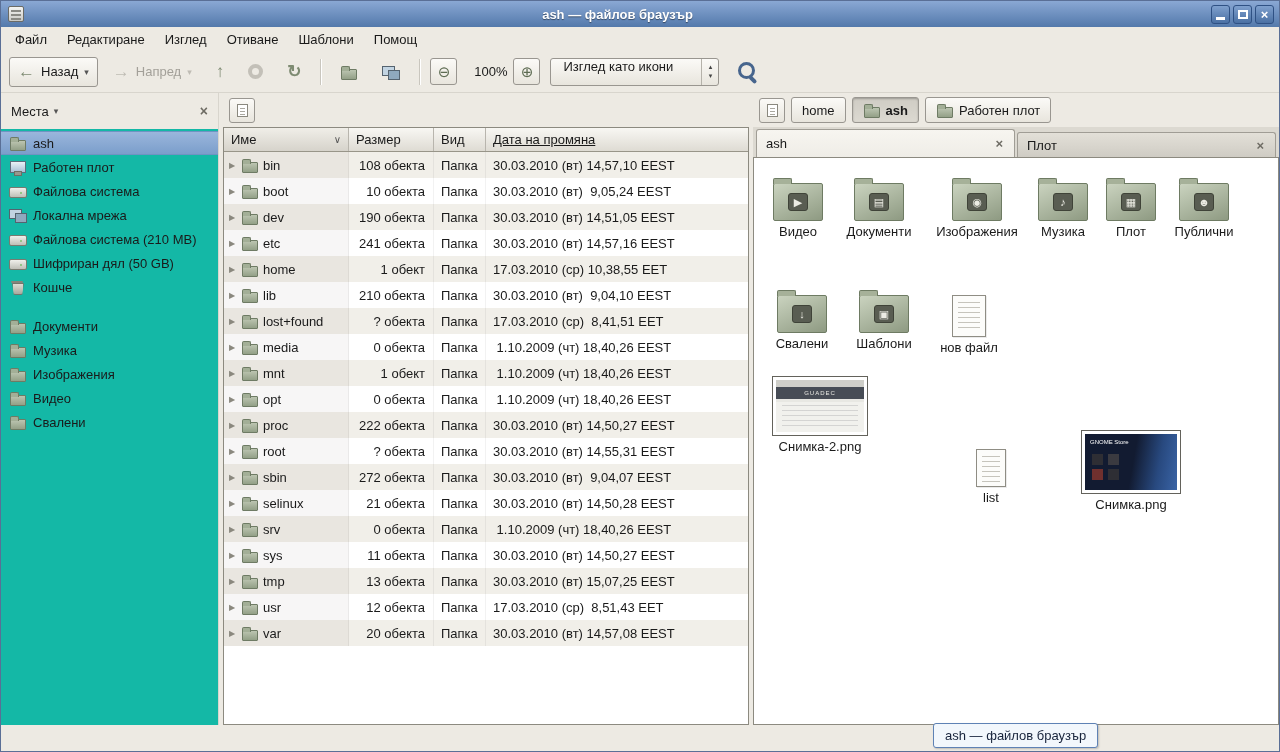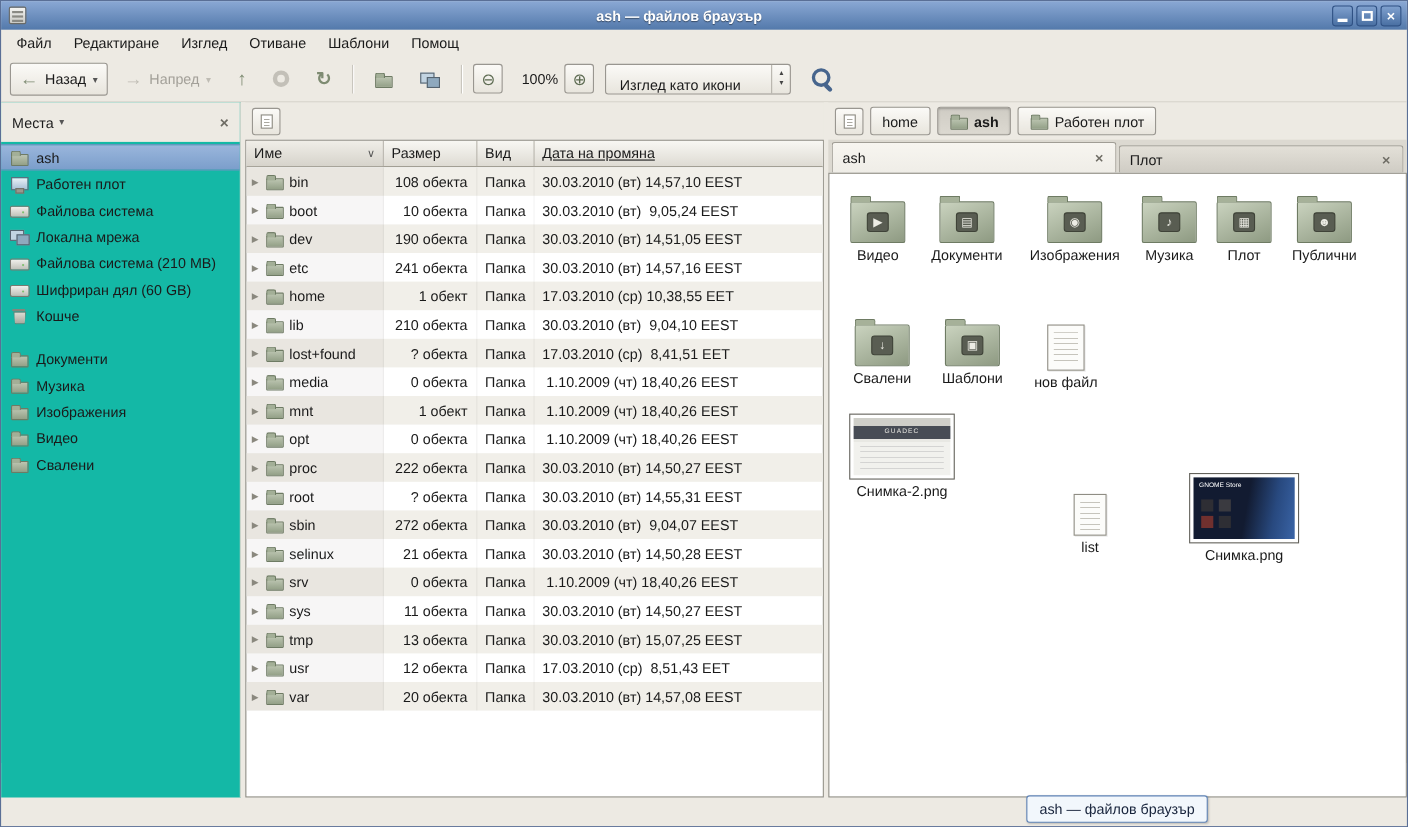--- a/index.html
+++ b/index.html
@@ -26,21 +26,21 @@
 .tbtn{display:flex;align-items:center;gap:6px;height:30px;padding:0 8px;border-radius:3px;border:1px solid transparent;}
 .tbtn.raised,.zoombtn,.loc-btn{border:1px solid #999690;background:linear-gradient(#FBFAF7,#E8E5DD);}
 .arrow-glyph{font-size:17px;color:#7E8B72;font-weight:bold;line-height:1;}
 .dim{color:#BFBCB4 !important;}
 .drop{font-size:9px;color:#555;}
 .tbtn.disabled{color:#A3A099;}
 .stop-circle{width:15px;height:15px;border:4px solid #C3C0B8;border-radius:50%;}
 .tsep{width:1px;height:26px;background:#C9C6BE;box-shadow:1px 0 0 #fff;margin:0 4px;flex:none;}
 .zoombtn{width:27px;height:27px;font-size:15px;color:#5d6b52;display:flex;align-items:center;justify-content:center;border-radius:3px;}
 .zoom-label{width:44px;text-align:right;}
-.combo{height:28px;border:1px solid #999690;border-radius:3px;background:linear-gradient(#FBFAF7,#E8E5DD);display:flex;align-items:flex-end;margin-left:4px;}
+.combo{height:28px;border:1px solid #999690;border-radius:3px;background:linear-gradient(#FBFAF7,#E8E5DD);display:flex;align-items:flex-start;margin-left:4px;}
 .combo-label{padding:0 12px;min-width:150px;}
 .combo-spin{width:17px;align-self:stretch;border-left:1px solid #B5B2AA;display:flex;flex-direction:column;align-items:center;justify-content:center;font-size:7px;color:#444;line-height:1.2;}
 .search-wrap{margin-left:12px;width:24px;height:24px;}
 .icn-search{position:relative;width:22px;height:22px;display:block;}
 .icn-search::before{content:"";position:absolute;left:1px;top:2px;width:11px;height:11px;border:3px solid #47658D;border-radius:50%;}
 .icn-search::after{content:"";position:absolute;left:14px;top:15px;width:9px;height:4px;border-radius:2px;background:#47658D;transform:rotate(45deg);transform-origin:0 0;}
 
 
 .si,.fold16{width:18px;height:16px;position:relative;display:inline-block;flex:none;}
 .si::before,.si::after,.fold16::before,.fold16::after{content:"";position:absolute;}
@@ -264,21 +264,21 @@
             <span>Локална мрежа</span>
           </div>
 
           <div class="side-item item-4 icon-drive">
             <span class="si"></span>
             <span>Файлова система (210 MB)</span>
           </div>
 
           <div class="side-item item-5 icon-drive">
             <span class="si"></span>
-            <span>Шифриран дял (60 GB)</span>
+            <span>Шифриран дял (50 GB)</span>
           </div>
 
           <div class="side-item item-6 icon-trash">
             <span class="si"></span>
             <span>Кошче</span>
           </div>
 
           <div class="side-item item-7 icon-folder">
             <span class="si"></span>
             <span>Документи</span>

